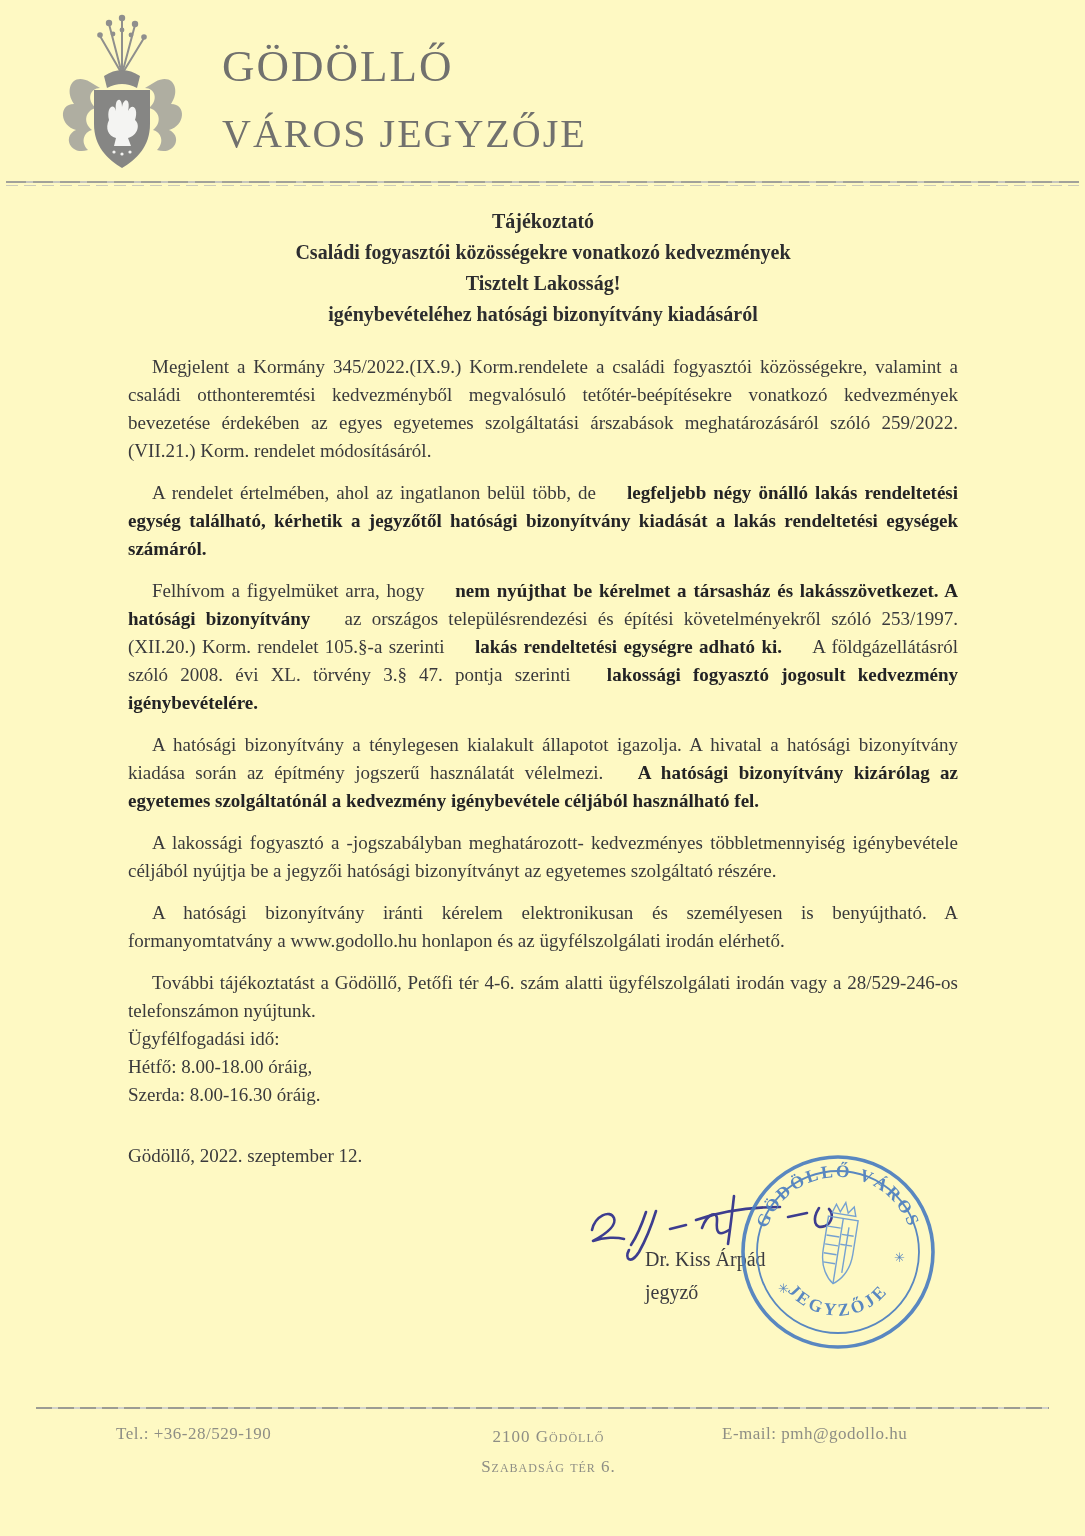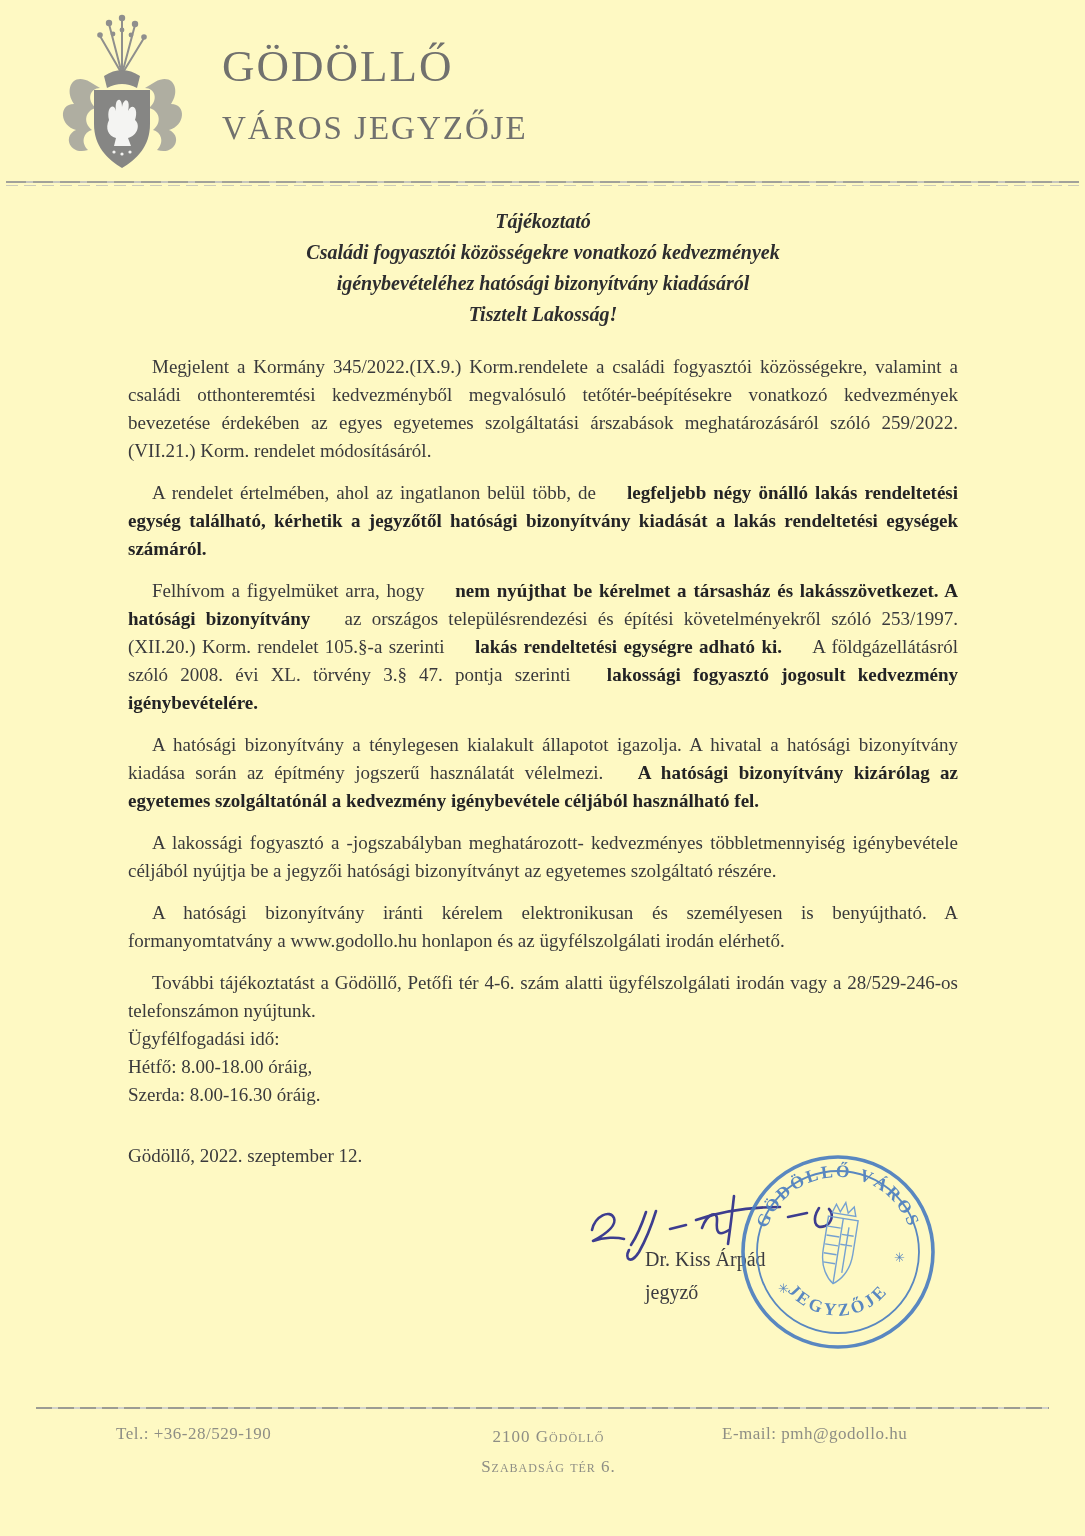--- a/index.html
+++ b/index.html
@@ -5,27 +5,27 @@
   html,body{margin:0;padding:0;background:#e8e8e6;}
   .page{
     position:relative;width:1085px;height:1536px;margin:0 auto;background:#fef9c3;
     font-family:"Liberation Serif","DejaVu Serif",serif;overflow:hidden;
     box-shadow:0 0 6px rgba(0,0,0,.25);
   }
   
   .coat{position:absolute;left:50px;top:10px;}
   .orgname{position:absolute;left:222px;top:40px;color:#71716e;letter-spacing:2px;}
   .orgname .l1{font-size:45px;line-height:52px;}
-  .orgname .l2{font-size:33px;line-height:52px;margin-top:10px;}
+  .orgname .l2{font-size:40px;line-height:52px;margin-top:16px;}
   .hdr-rule{position:absolute;left:6px;right:6px;top:181px;}
   .hdr-rule .a{height:2px;background:repeating-linear-gradient(90deg,#a2a29a 0 20px,#c6c6be 20px 27px);}
   .hdr-rule .b{margin-top:2px;height:1px;background:repeating-linear-gradient(90deg,#bfbfb7 0 12px,transparent 12px 18px);opacity:.8;}
   
   .content{position:absolute;left:128px;top:206px;width:830px;color:#3a3a3c;}
-  .title-block{text-align:center;font-weight:bold;font-size:20px;line-height:31px;color:#2d2d2f;font-style:italic;}
+  .title-block{text-align:center;font-weight:bold;font-size:20px;line-height:31px;color:#2d2d2f;}
   .para{margin:14px 0 0;font-size:19px;line-height:28px;text-align:justify;}
   .para.mt-lg{margin-top:23px;}
   .run{font-weight:normal;margin-left:24px;}
   .run.bold{font-weight:bold;color:#232325;}
   .sched{font-size:19px;line-height:28px;}
   .date-line{margin-top:36px;font-size:19px;}
   
   .sig-svg{position:absolute;left:576px;top:1186px;}
   .sig-name{position:absolute;left:645px;top:1248px;font-size:20px;color:#3b3b40;}
   .sig-title{position:absolute;left:645px;top:1281px;font-size:20px;color:#3b3b40;}
@@ -81,22 +81,22 @@
   <div class="hdr-rule">
       <div class="a"></div>
       <div class="b"></div>
     </div>
 
   <div class="content">
 
     <div class="title-block">
       <div>Tájékoztató</div>
       <div>Családi fogyasztói közösségekre vonatkozó kedvezmények</div>
+      <div>Tisztelt Lakosság!</div>
       <div>igénybevételéhez hatósági bizonyítvány kiadásáról</div>
-      <div>Tisztelt Lakosság!</div>
     </div>
 
     <p class="para mt-lg">
       <span class="run">Megjelent a Kormány 345/2022.(IX.9.) Korm.rendelete a családi fogyasztói közösségekre, valamint a családi otthonteremtési kedvezményből megvalósuló tetőtér-beépítésekre vonatkozó kedvezmények bevezetése érdekében az egyes egyetemes szolgáltatási árszabások meghatározásáról szóló 259/2022.(VII.21.) Korm. rendelet módosításáról.</span>
     </p>
 
     <p class="para">
       <span class="run">A rendelet értelmében, ahol az ingatlanon belül több, de </span><span class="run bold">legfeljebb négy önálló lakás rendeltetési egység található, kérhetik a jegyzőtől hatósági bizonyítvány kiadását a lakás rendeltetési egységek számáról.</span>
     </p>
 

